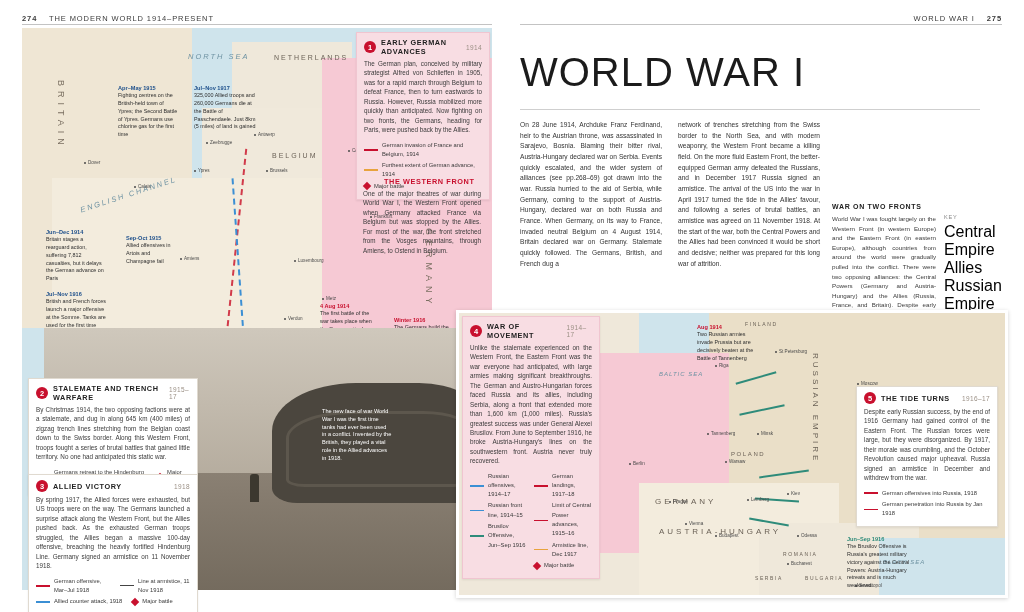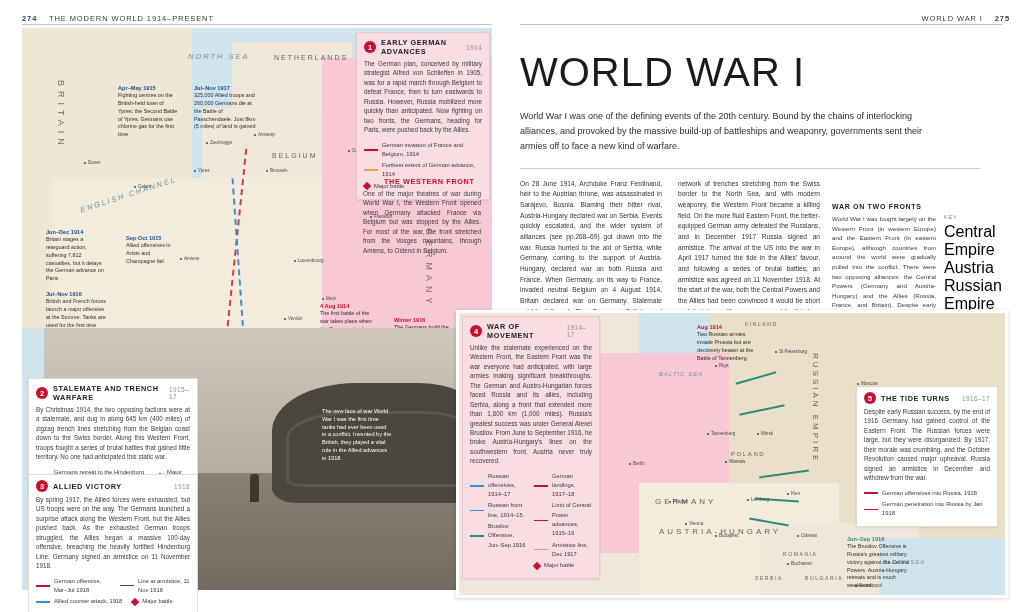--- a/index.html
+++ b/index.html
@@ -3,21 +3,21 @@
 <meta charset="utf-8">
 <style>
   html,body{margin:0;padding:0;background:#d8d8d8;}
   body{font-family:"Liberation Sans",sans-serif;}
   #page{position:relative;width:1024px;height:612px;background:#ffffff;overflow:hidden;}
 
   
   .runhead{position:absolute;top:14px;font-size:7.5px;letter-spacing:.9px;color:#3b3b3b;text-transform:uppercase;}
   .runhead .folio{font-weight:bold;}
   #rh-left{left:22px;}
-  #rh-right{right:14px;}
+  #rh-right{right:22px;}
   .rule{position:absolute;height:1px;background:#c3c3c3;}
 
   
   #leftmap{position:absolute;left:22px;top:28px;width:470px;height:562px;background:#f2ece1;overflow:hidden;}
   
   #sea{position:absolute;left:0;top:0;width:100%;height:100%;background:#cfe4ec;}
   
   .land{position:absolute;background:#efe8da;}
   #britain{left:-40px;top:0;width:210px;height:300px;background:#efe6d4;
      clip-path:polygon(0 0,120 0,150 40,138 92,96 150,60 196,40 260,0 300);}
@@ -281,40 +281,39 @@
         <span class="sw arrow" style="border-top-color:#3b8fd4;"></span>
         <span>Allied counter attack, 1918</span>
         <span class="dot" style="background:#c8102e;margin-left:6px;"></span>
         <span>Major battle</span>
       </div>
     </div>
   </div>
 
   <div id="right">
     <h1 id="title">WORLD WAR I</h1>
-    <div id="standfirst">World War I was one of the defining events of the 20th century. Bound by the chains of interlocking alliances, and provoked by the massive build-up of battleships and weaponry, governments sent their armies off to face a new kind of warfare.</div>
     <div id="hr1"></div>
     <div class="cols">
       <div class="col">On 28 June 1914, Archduke Franz Ferdinand, heir to the Austrian throne, was assassinated in Sarajevo, Bosnia. Blaming their bitter rival, Austria-Hungary declared war on Serbia. Events quickly escalated, and the wider system of alliances (see pp.268–69) got drawn into the war. Russia hurried to the aid of Serbia, while Germany, coming to the support of Austria-Hungary, declared war on both Russia and France. When Germany, on its way to France, invaded neutral Belgium on 4 August 1914, Britain declared war on Germany. Stalemate quickly followed. The Germans, British, and French dug a</div>
       <div class="col">network of trenches stretching from the Swiss border to the North Sea, and with modern weaponry, the Western Front became a killing field. On the more fluid Eastern Front, the better-equipped German army defeated the Russians, and in December 1917 Russia signed an armistice. The arrival of the US into the war in April 1917 turned the tide in the Allies' favour, and following a series of brutal battles, an armistice was agreed on 11 November 1918. At the start of the war, both the Central Powers and the Allies had been convinced it would be short and decisive; neither was prepared for this long war of attrition.</div>
     </div>
 
     <div id="twofronts">
       <div class="panel-title">WAR ON TWO FRONTS</div>
       <div style="display:flex;gap:8px;">
         <div class="panel-body" style="width:104px;">World War I was fought largely on the Western Front (in western Europe) and the Eastern Front (in eastern Europe), although countries from around the world were gradually pulled into the conflict. There were two opposing alliances: the Central Powers (Germany and Austria-Hungary) and the Allies (Russia, France, and Britain). Despite early German successes, the Allies achieved victory in November 1918.</div>
         <div style="width:58px;">
           <div style="font-size:5.6px;letter-spacing:.8px;color:#8b8b8b;margin-bottom:3px;">KEY</div>
           <div class="krow">
             <span class="kswatch" style="background:#c8102e;"></span>
             <span>Central Empire</span>
           </div>
           <div class="krow">
             <span class="kswatch" style="background:#3b8fd4;"></span>
-            <span>Austria</span>
+            <span>Allies</span>
           </div>
           <div class="krow">
             <span class="kswatch" style="background:#f0c20c;"></span>
             <span>Russian Empire and allies</span>
           </div>
         </div>
       </div>
 
       <div class="tl-label">TIMELINE</div>
       <div class="bars">

